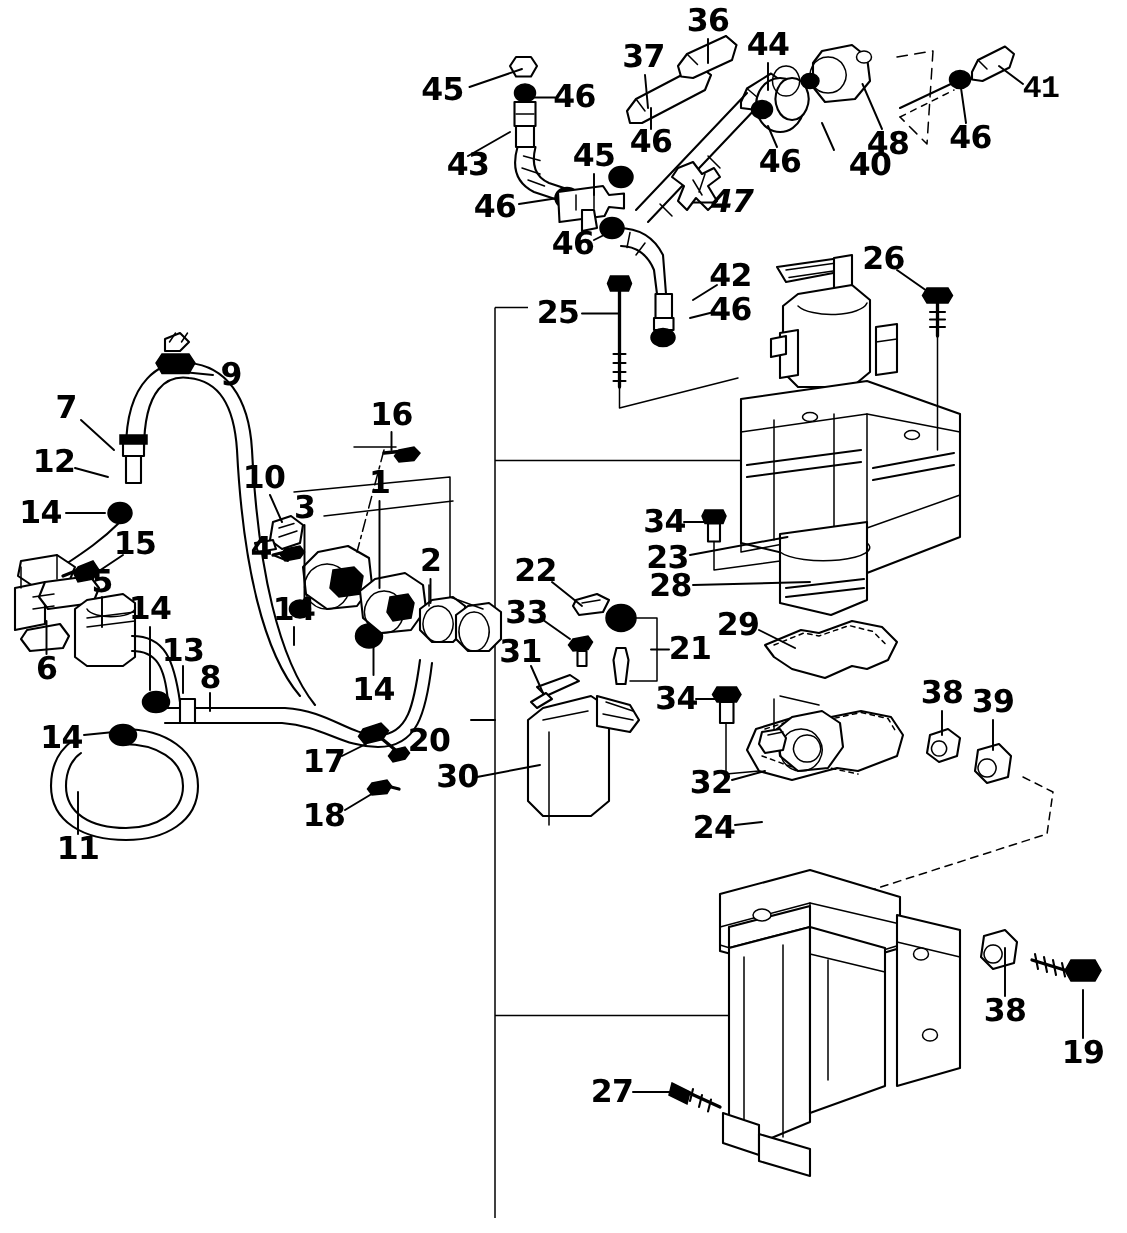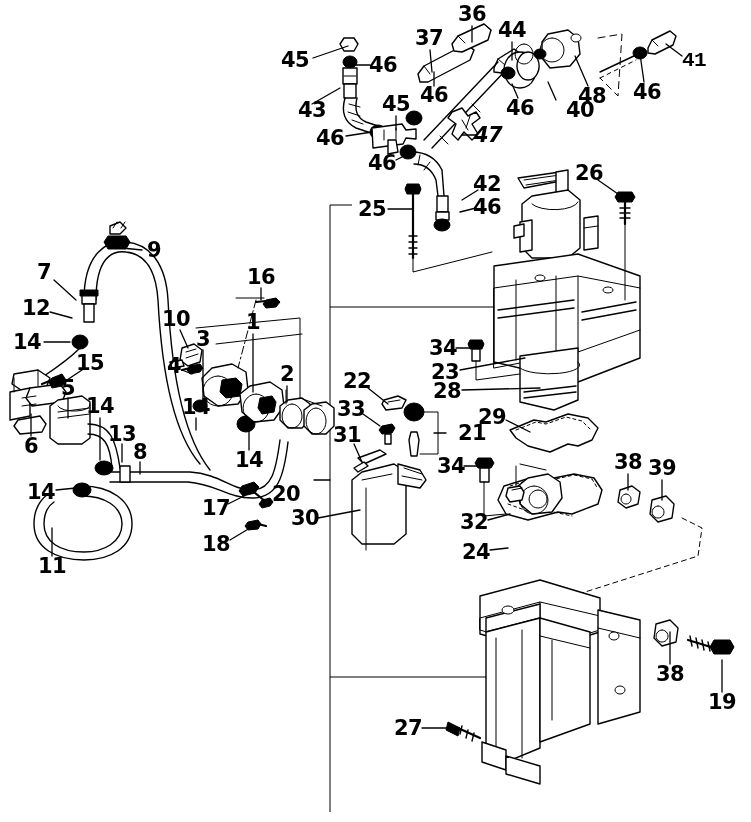--- a/index.html
+++ b/index.html
@@ -456,21 +456,21 @@
       <div class="callout" style="left: 249px; top: 460px;">14</div>
       <div class="callout" style="left: 41px; top: 492px;">14</div>
       <div class="callout" style="left: 52px; top: 566px;">11</div>
       <div class="callout" style="left: 216px; top: 508px;">17</div>
       <div class="callout" style="left: 216px; top: 544px;">18</div>
       <div class="callout" style="left: 286px; top: 480px; margin-top: 14px;">20</div>
       <div class="callout" style="left: 305px; top: 518px;">30</div>
       <div class="callout" style="left: 357px; top: 381px;">22</div>
       <div class="callout" style="left: 351px; top: 409px;">33</div>
       <div class="callout" style="left: 347px; top: 435px;">31</div>
-      <div class="callout" style="left: 460px; top: 433px; margin-left: 12px;">21</div>
+      <div class="callout" style="left: 460px; top: 433px;">21</div>
       <div class="callout" style="left: 451px; top: 466px;">34</div>
       <div class="callout" style="left: 474px; top: 522px;">32</div>
       <div class="callout" style="left: 476px; top: 552px;">24</div>
       <div class="callout" style="left: 628px; top: 462px;">38</div>
       <div class="callout" style="left: 662px; top: 468px;">39</div>
       <div class="callout" style="left: 670px; top: 674px;">38</div>
       <div class="callout" style="left: 722px; top: 702px;">19</div>
       <div class="callout" style="left: 408px; top: 728px;">27</div>
     </div>
 

